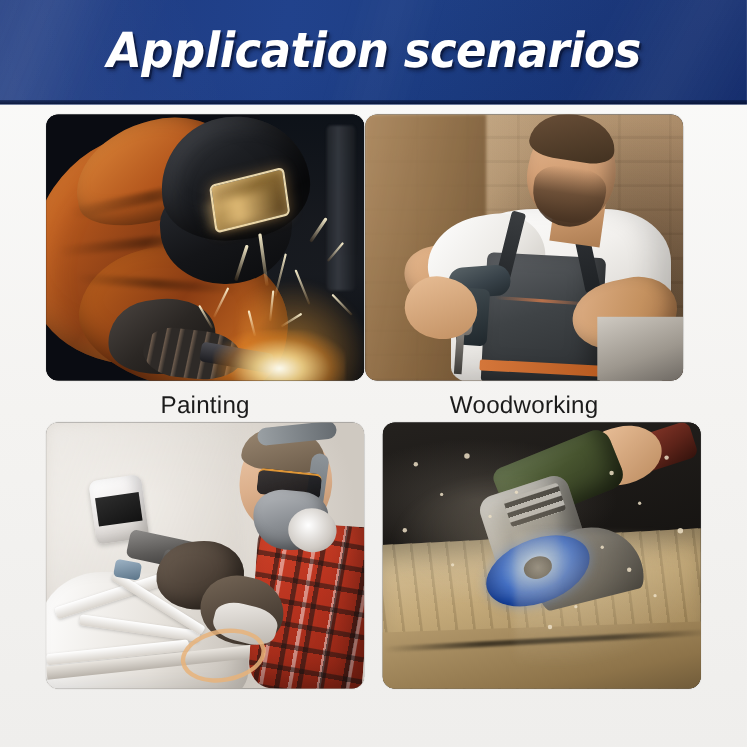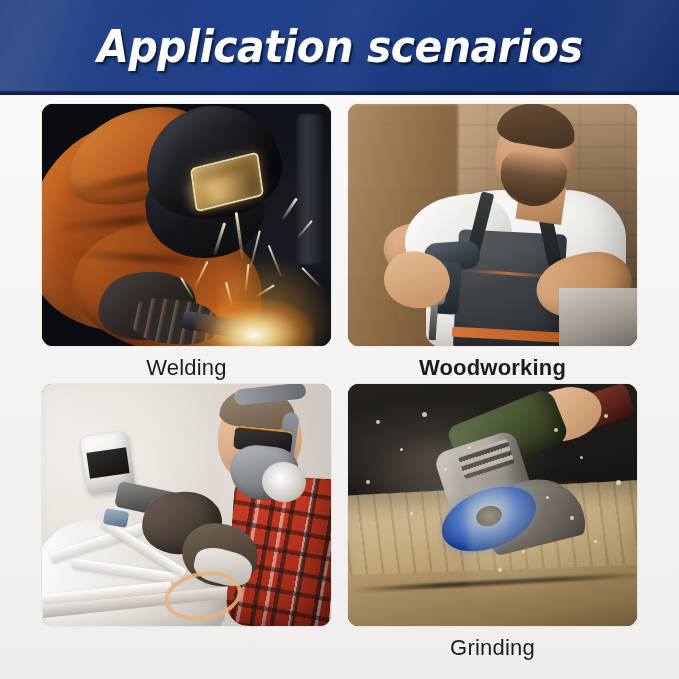--- a/index.html
+++ b/index.html
@@ -75,21 +75,21 @@
     position: absolute;
     left: 42px;
     top: 104px;
     width: 595px;
   }
   .cell {
     position: absolute;
     width: 289px;
   }
   .cell-welding      { left: 0px;   top: 0px; }
-  .cell-woodworking  { left: 306px; top: 0px; font-weight: bold; }
+  .cell-woodworking  { left: 290px; top: 0px; }
   .cell-painting     { left: 0px;   top: 280px; }
   .cell-grinding     { left: 306px; top: 280px; }
 
   .photo {
     position: relative;
     width: 289px;
     height: 242px;
     border-radius: 11px;
     overflow: hidden;
     background: #111;
@@ -613,21 +613,21 @@
         <div class="spark" style="left:232px; top:140px; width:2px; height:34px; transform:rotate(-22deg);"></div>
         <div class="spark" style="left:246px; top:92px;  width:3px; height:26px; transform:rotate(34deg);"></div>
         <div class="spark" style="left:262px; top:114px; width:2px; height:22px; transform:rotate(40deg);"></div>
         <div class="spark" style="left:158px; top:156px; width:2px; height:30px; transform:rotate(26deg);"></div>
         <div class="spark" style="left:144px; top:172px; width:2px; height:24px; transform:rotate(-30deg);"></div>
         <div class="spark" style="left:268px; top:160px; width:2px; height:26px; transform:rotate(-44deg);"></div>
         <div class="spark" style="left:222px; top:176px; width:2px; height:22px; transform:rotate(58deg);"></div>
         <div class="spark" style="left:204px; top:160px; width:2px; height:28px; transform:rotate(6deg);"></div>
         <div class="spark" style="left:186px; top:178px; width:2px; height:24px; transform:rotate(-14deg);"></div>
       </div>
-      <div class="caption">Welding</div>
+      <div class="caption">Painting</div>
     </div>
 
     <div class="cell cell-woodworking">
       <div class="photo">
         <div class="d-bg"></div>
         <div class="d-brick"></div>
         <div class="ly d-plank"></div>
         <div class="ly d-armL"></div>
         <div class="ly d-shirt"></div>
         <div class="ly d-sleeve"></div>
@@ -708,17 +708,16 @@
         <div class="dust" style="left:256px; top:30px;  width:4px; height:4px;"></div>
         <div class="dust" style="left:268px; top:96px;  width:5px; height:5px;"></div>
         <div class="dust" style="left:198px; top:112px; width:3px; height:3px;"></div>
         <div class="dust" style="left:222px; top:132px; width:4px; height:4px;"></div>
         <div class="dust" style="left:174px; top:166px; width:3px; height:3px;"></div>
         <div class="dust" style="left:150px; top:184px; width:4px; height:4px;"></div>
         <div class="dust" style="left:246px; top:156px; width:3px; height:3px;"></div>
         <div class="dust" style="left:120px; top:62px;  width:3px; height:3px;"></div>
         <div class="dust" style="left:62px;  top:128px; width:3px; height:3px;"></div>
       </div>
-      <div class="caption">Grinding</div>
     </div>
 
   </div>
 </div>
 
 </body></html>

